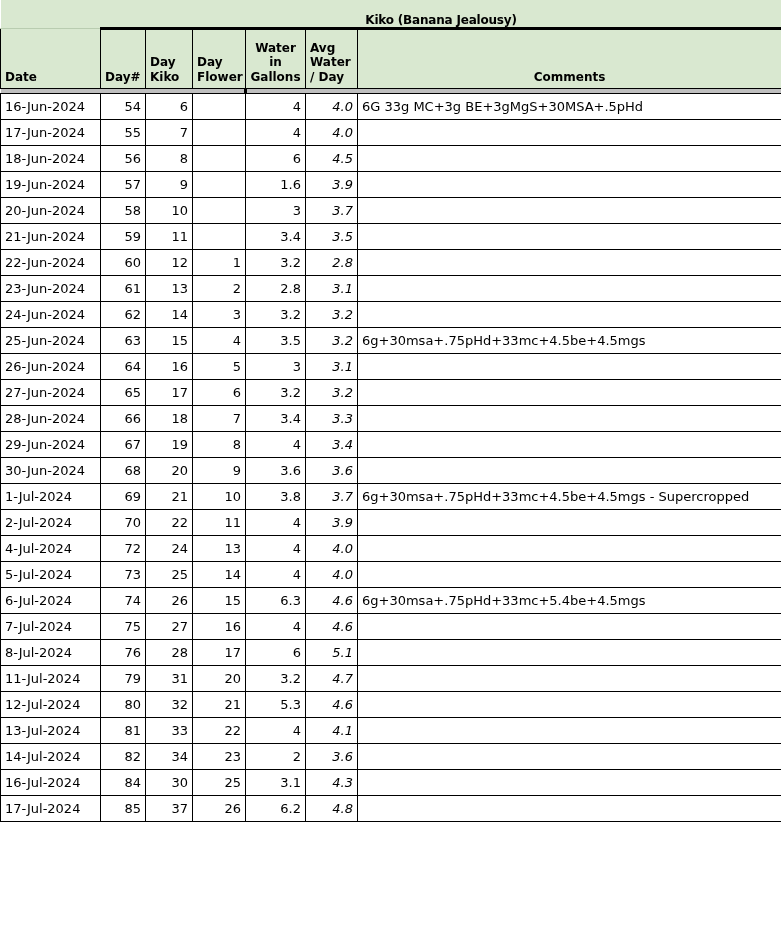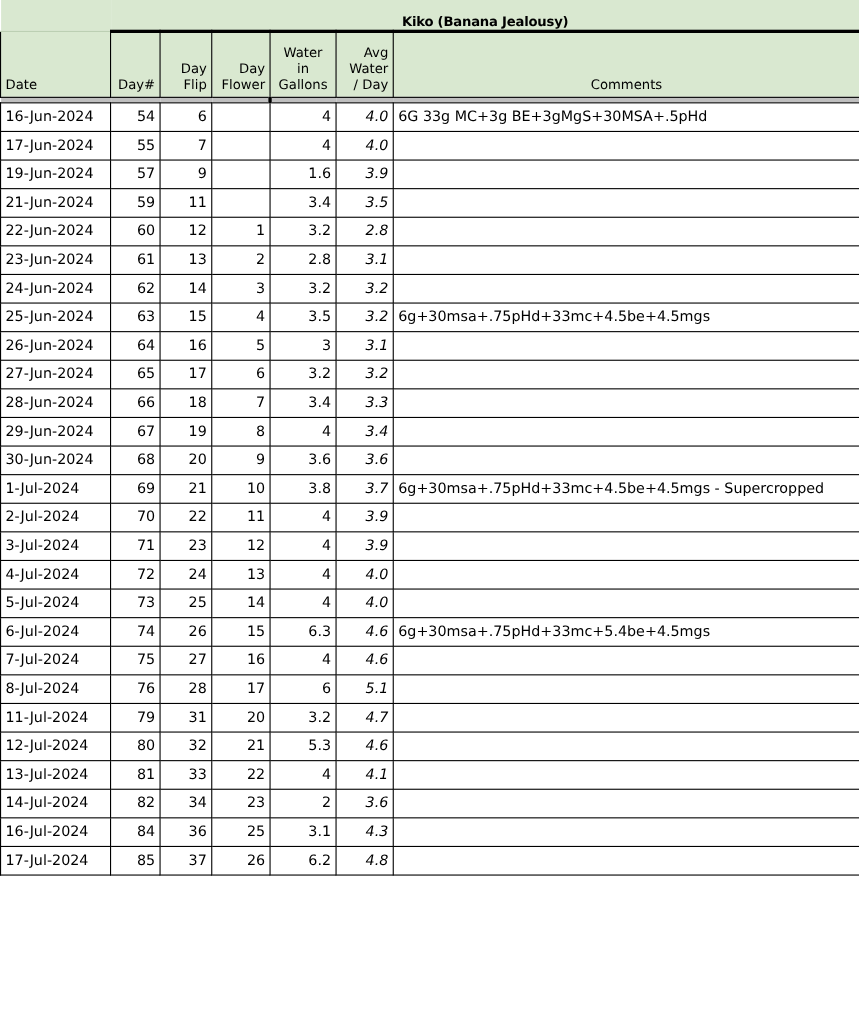--- a/index.html
+++ b/index.html
@@ -49,33 +49,33 @@
   }
   td.title-blank-left {
     border-bottom: 1px solid #b9ccb0 !important;
   }
 
   
   tr.head-row td {
     background: #d9e8d0;
     height: 60px;
     vertical-align: bottom;
-    font-weight: normal;
+    font-weight: bold;
     font-size: 12px;
     line-height: 1.22;
     padding: 0 4px 3px 4px;
     border: 1px solid #000000;
   }
   td.h-date {
     text-align: left;
     border-left: none;
     border-top: none;
     padding-left: 3px;
   }
-  td.h-num { text-align: right; }
+  td.h-num { text-align: left; }
   td.h-water {
     text-align: center;
     border-left: 3px solid #000000;
   }
   td.h-comments {
     text-align: center;
     border-right: none;
     padding-bottom: 3px;
   }
 
@@ -143,21 +143,21 @@
   <tbody id="sheet-body">
     <tr class="title-row">
       <td class="title-blank-left" colspan="1"></td>
       <td class="title-cell" colspan="6">Kiko (Banana Jealousy)</td>
     </tr>
     <tr class="head-row">
       <td class="h-date">Date</td>
       <td class="h-num">Day#</td>
       <td class="h-num">
         <span>Day</span><br>
-        <span>Flip</span>
+        <span>Kiko</span>
       </td>
       <td class="h-num">
         <span>Day</span><br>
         <span>Flower</span>
       </td>
       <td class="h-water">
         <span>Water</span><br>
         <span>in</span><br>
         <span>Gallons</span>
       </td>
@@ -189,26 +189,44 @@
       <tr class="data-row">
         <td class="d-date">17-Jun-2024</td>
         <td class="d-num">55</td>
         <td class="d-num">7</td>
         <td class="d-num"></td>
         <td class="d-water">4</td>
         <td class="d-avg">4.0</td>
         <td class="d-comments"></td>
       </tr>
       <tr class="data-row">
+        <td class="d-date">18-Jun-2024</td>
+        <td class="d-num">56</td>
+        <td class="d-num">8</td>
+        <td class="d-num"></td>
+        <td class="d-water">6</td>
+        <td class="d-avg">4.5</td>
+        <td class="d-comments"></td>
+      </tr>
+      <tr class="data-row">
         <td class="d-date">19-Jun-2024</td>
         <td class="d-num">57</td>
         <td class="d-num">9</td>
         <td class="d-num"></td>
         <td class="d-water">1.6</td>
         <td class="d-avg">3.9</td>
+        <td class="d-comments"></td>
+      </tr>
+      <tr class="data-row">
+        <td class="d-date">20-Jun-2024</td>
+        <td class="d-num">58</td>
+        <td class="d-num">10</td>
+        <td class="d-num"></td>
+        <td class="d-water">3</td>
+        <td class="d-avg">3.7</td>
         <td class="d-comments"></td>
       </tr>
       <tr class="data-row">
         <td class="d-date">21-Jun-2024</td>
         <td class="d-num">59</td>
         <td class="d-num">11</td>
         <td class="d-num"></td>
         <td class="d-water">3.4</td>
         <td class="d-avg">3.5</td>
         <td class="d-comments"></td>
@@ -306,29 +324,20 @@
       <tr class="data-row">
         <td class="d-date">2-Jul-2024</td>
         <td class="d-num">70</td>
         <td class="d-num">22</td>
         <td class="d-num">11</td>
         <td class="d-water">4</td>
         <td class="d-avg">3.9</td>
         <td class="d-comments"></td>
       </tr>
       <tr class="data-row">
-        <td class="d-date">3-Jul-2024</td>
-        <td class="d-num">71</td>
-        <td class="d-num">23</td>
-        <td class="d-num">12</td>
-        <td class="d-water">4</td>
-        <td class="d-avg">3.9</td>
-        <td class="d-comments"></td>
-      </tr>
-      <tr class="data-row">
         <td class="d-date">4-Jul-2024</td>
         <td class="d-num">72</td>
         <td class="d-num">24</td>
         <td class="d-num">13</td>
         <td class="d-water">4</td>
         <td class="d-avg">4.0</td>
         <td class="d-comments"></td>
       </tr>
       <tr class="data-row">
         <td class="d-date">5-Jul-2024</td>
@@ -398,21 +407,21 @@
         <td class="d-num">82</td>
         <td class="d-num">34</td>
         <td class="d-num">23</td>
         <td class="d-water">2</td>
         <td class="d-avg">3.6</td>
         <td class="d-comments"></td>
       </tr>
       <tr class="data-row">
         <td class="d-date">16-Jul-2024</td>
         <td class="d-num">84</td>
-        <td class="d-num">36</td>
+        <td class="d-num">30</td>
         <td class="d-num">25</td>
         <td class="d-water">3.1</td>
         <td class="d-avg">4.3</td>
         <td class="d-comments"></td>
       </tr>
       <tr class="data-row">
         <td class="d-date">17-Jul-2024</td>
         <td class="d-num">85</td>
         <td class="d-num">37</td>
         <td class="d-num">26</td>

